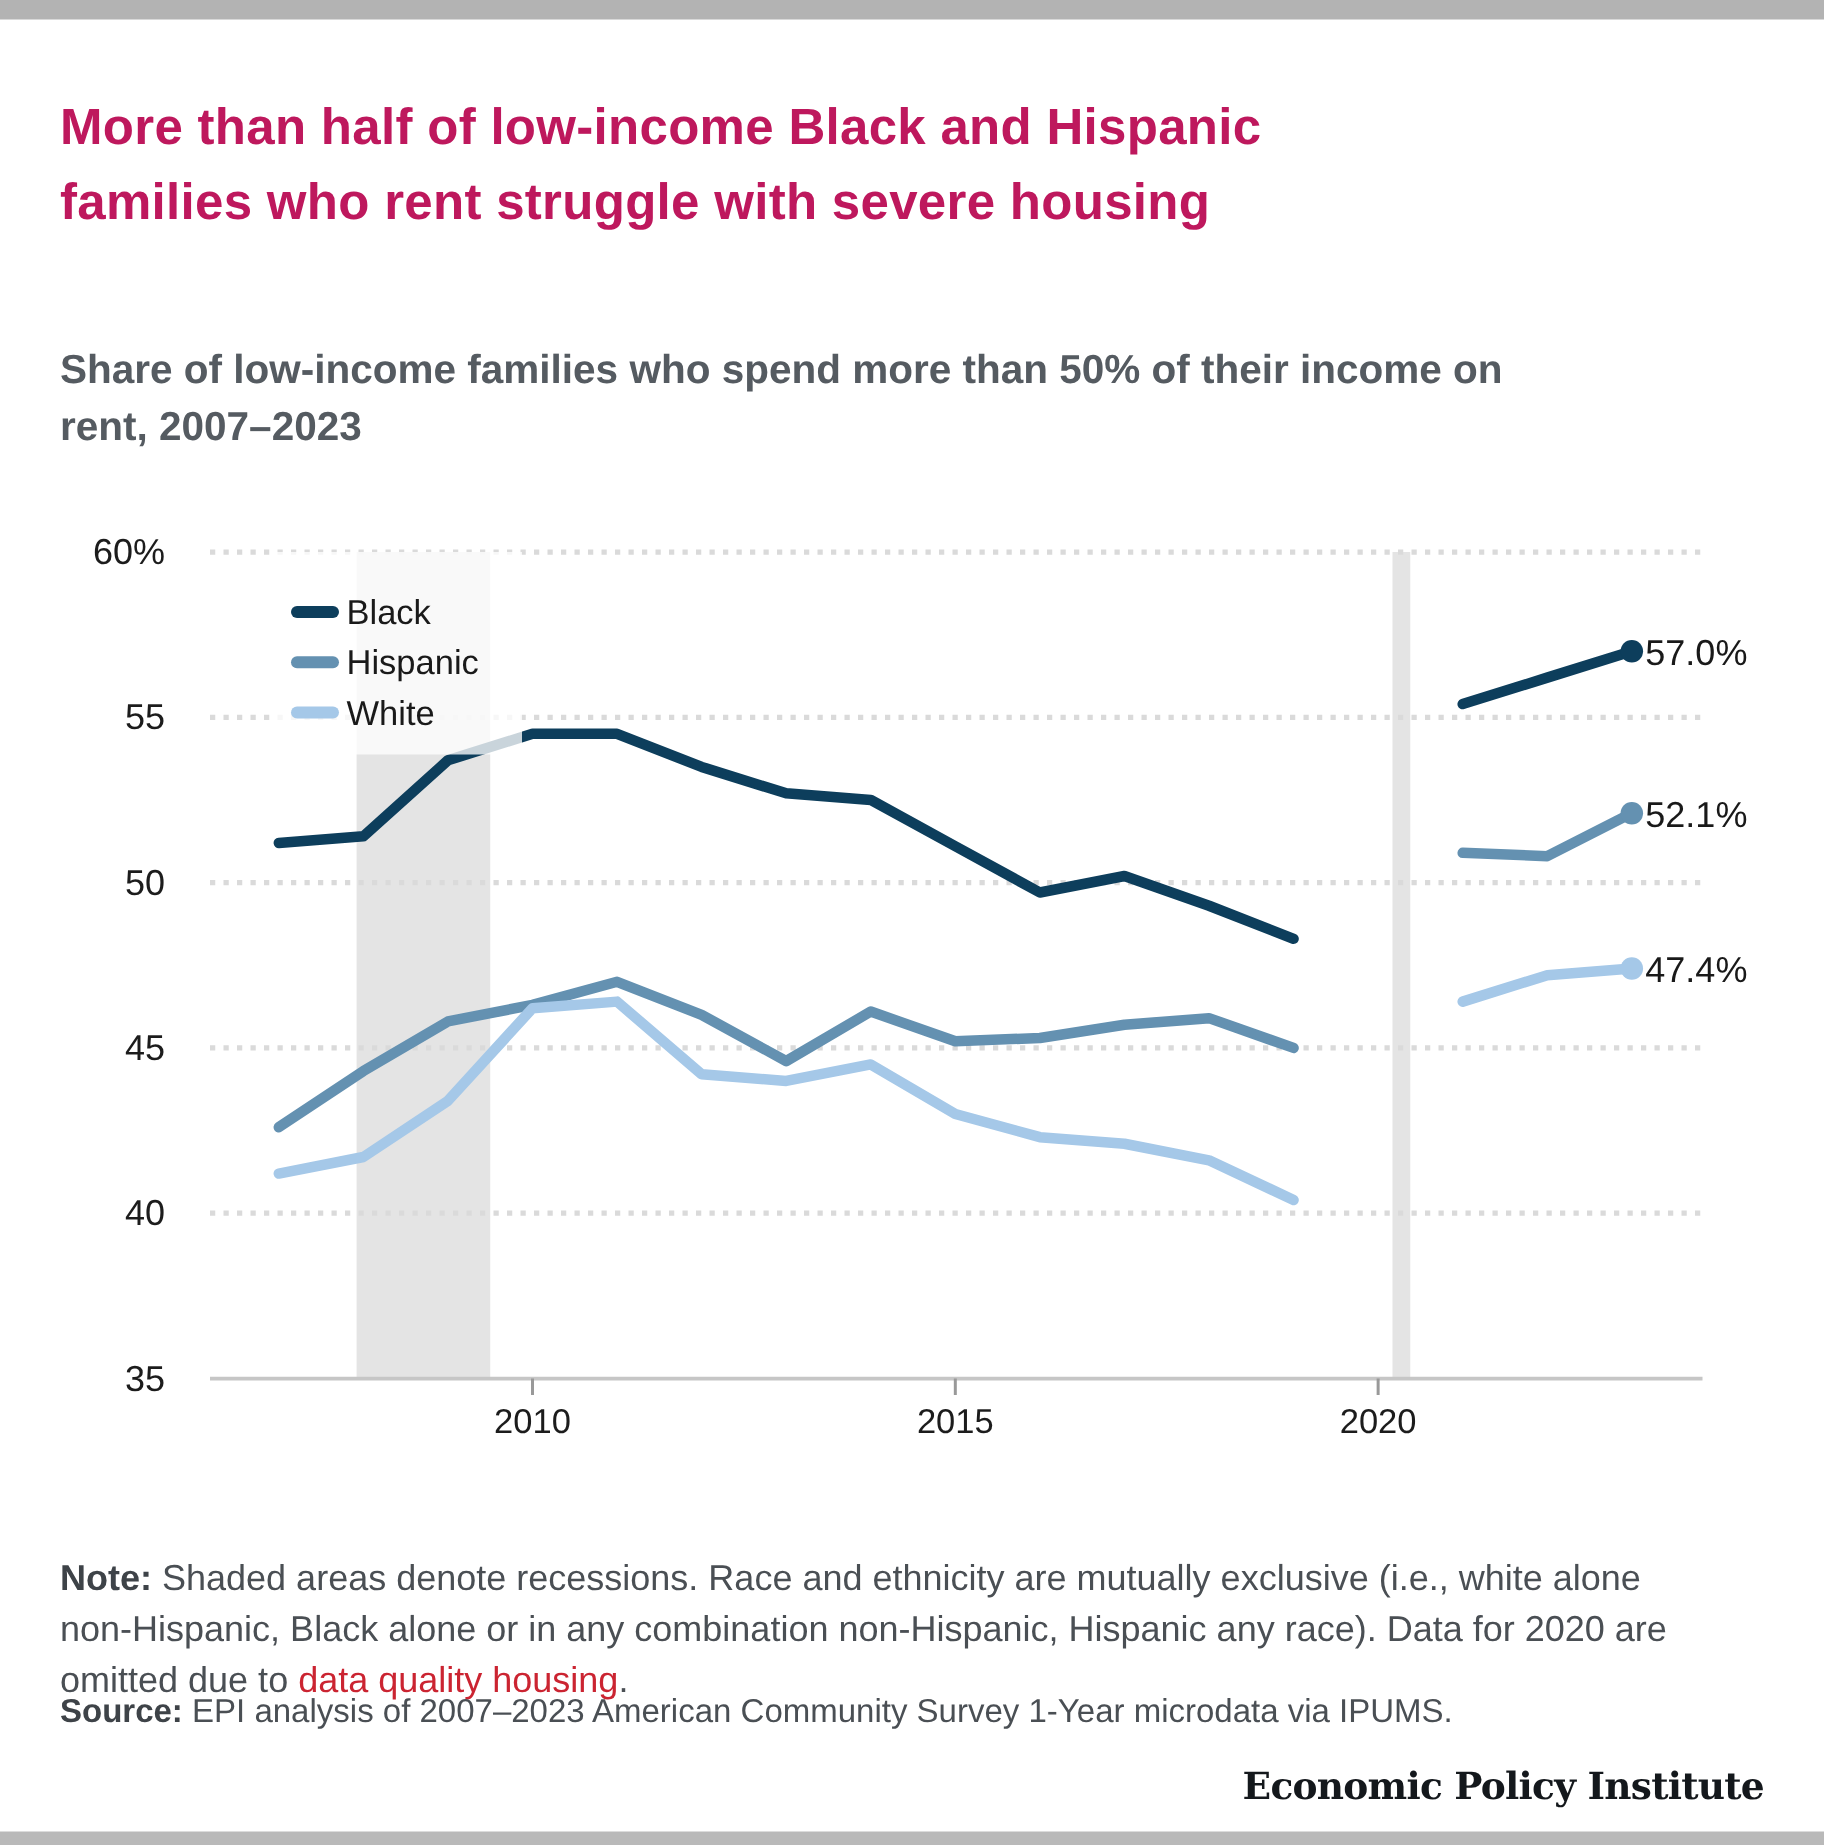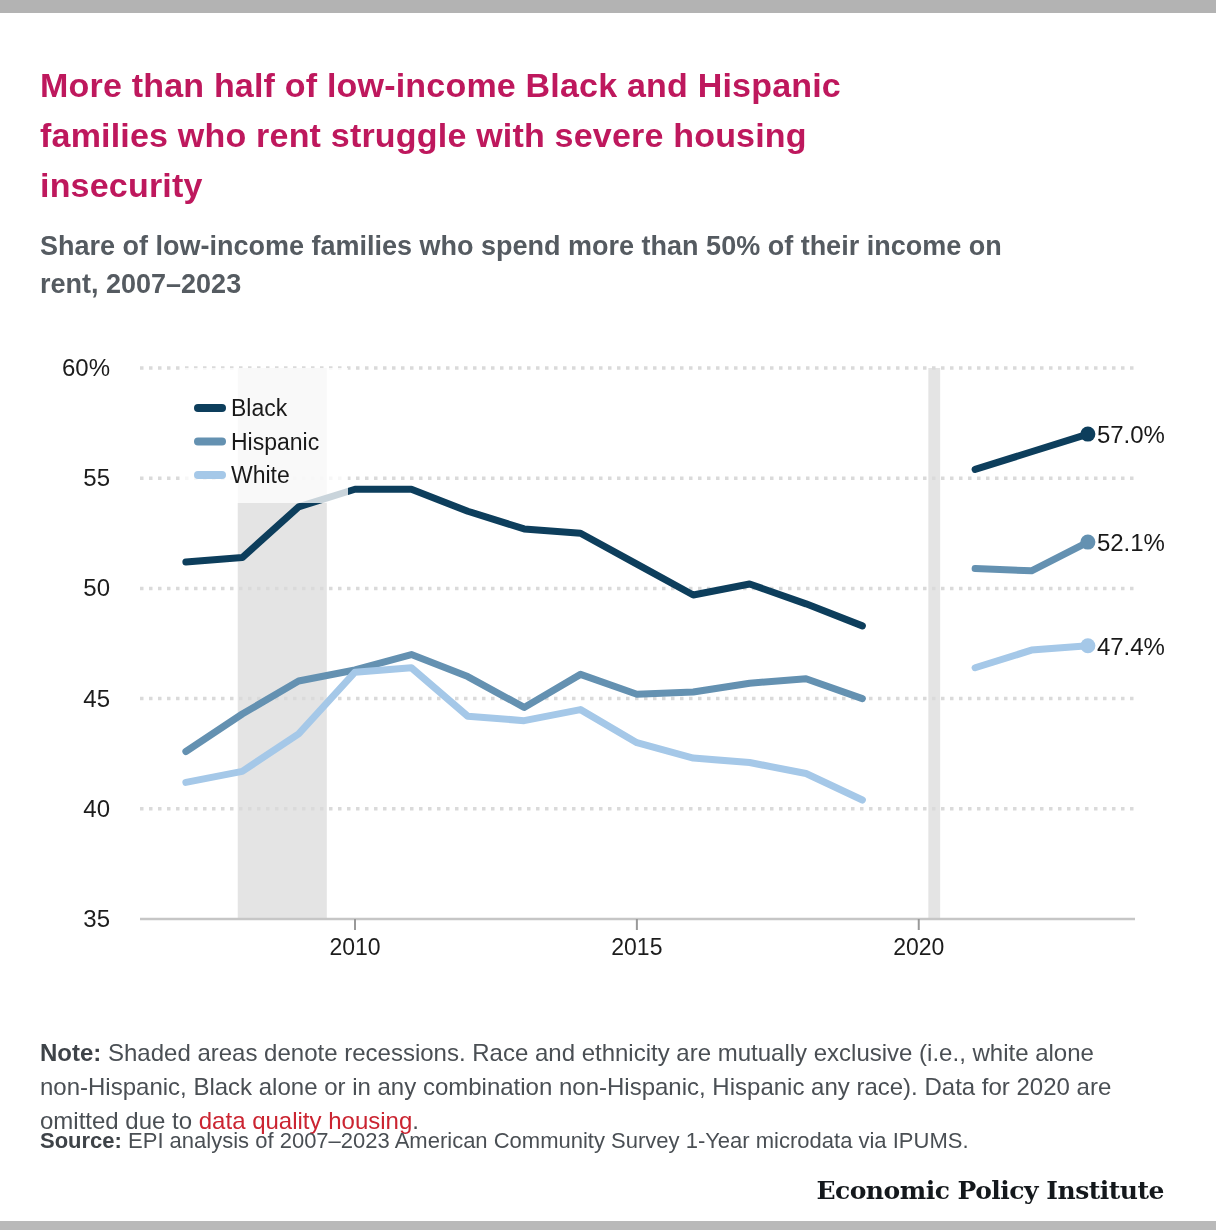--- a/index.html
+++ b/index.html
@@ -15,33 +15,32 @@
     font-size:27px;line-height:38px;font-weight:bold;color:#555b61}
   .line{display:block}
   #chart{position:absolute;top:340px;left:0}
   svg text{font-family:"Liberation Sans",sans-serif}
   .note{position:absolute;top:1036px;left:40px;width:1150px;margin:0;
     font-size:24px;line-height:34px;color:#4a4f54}
   .note b,.source b{font-weight:bold;color:#3e4348}
   .note a{color:#cb2431;text-decoration:none;cursor:pointer}
   .source{position:absolute;top:1124px;left:40px;width:1150px;margin:0;
     font-size:22px;line-height:33px;color:#4a4f54}
-  .brand{position:absolute;top:1176px;right:52px;margin:0;
+  .brand{position:absolute;top:1176px;right:40px;margin:0;
     font-family:"DejaVu Serif","Liberation Serif",serif;font-weight:bold;
     font-size:25px;color:#14181c;letter-spacing:-0.5px}
 </style>
 </head>
 <body>
 
 <div class="top-bar"></div>
 
 <h1 class="title">
     <span class="line">More than half of low-income Black and Hispanic</span>
     <span class="line">families who rent struggle with severe housing</span>
-    <span class="line">insecurity</span>
   </h1>
 
 <p class="subtitle">
     <span class="line">Share of low-income families who spend more than 50% of their income on</span>
     <span class="line">rent, 2007–2023</span>
   </p>
 
 <svg id="chart" width="1216" height="650" viewBox="0 340 1216 650">
     <rect x="237.7400000000041" y="368" width="89.0724999999959" height="551" fill="#e4e4e4"></rect>
     <rect x="928.3337500000041" y="368" width="11.838750000002051" height="551" fill="#e4e4e4"></rect>

